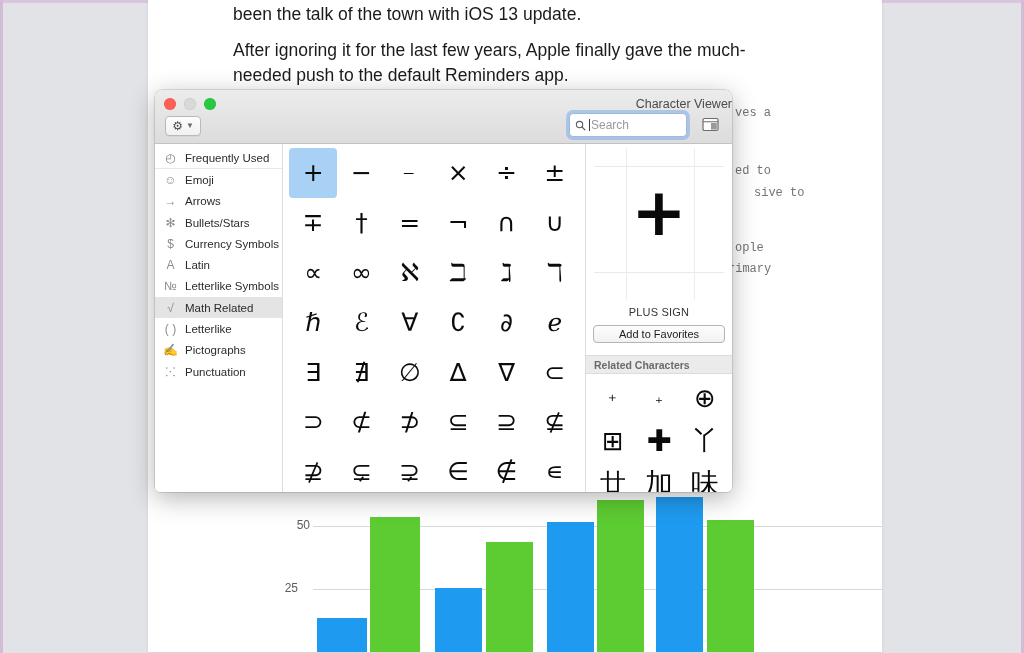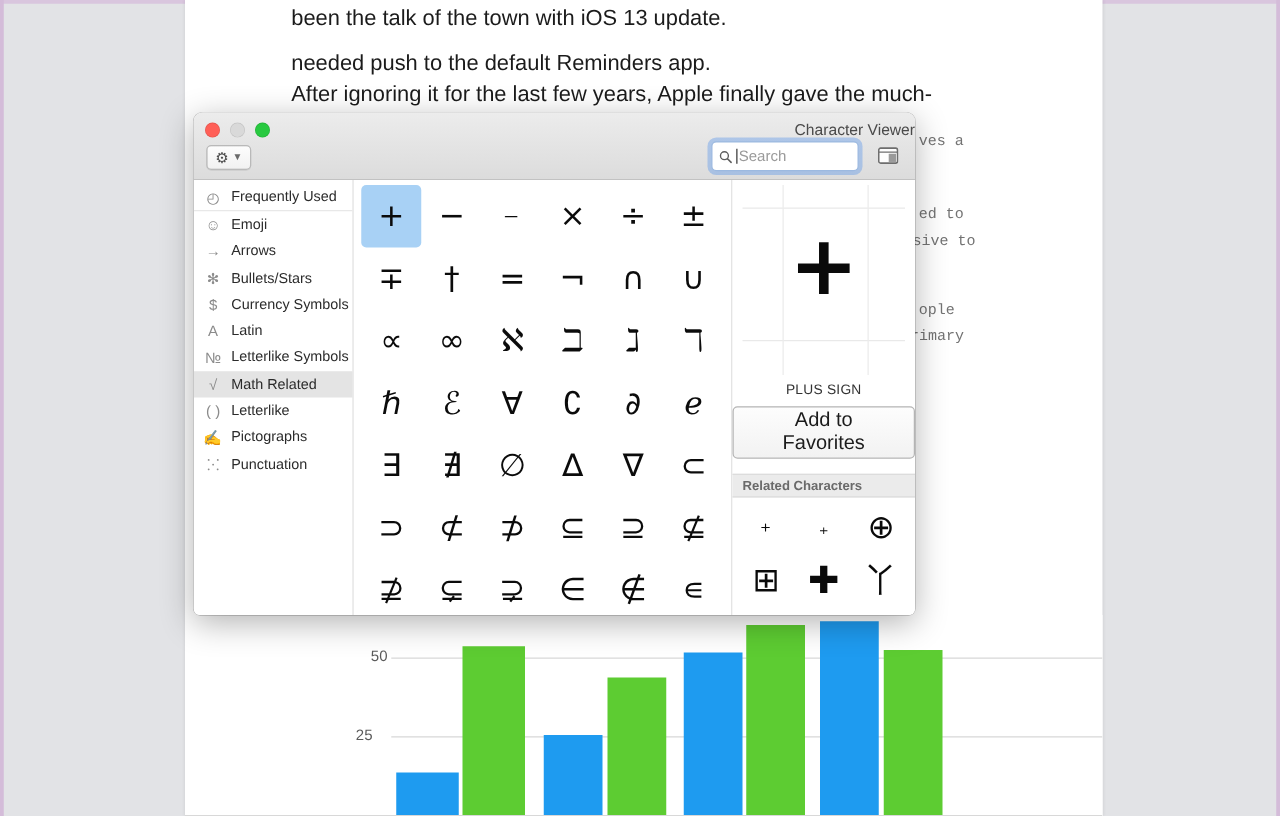--- a/index.html
+++ b/index.html
@@ -117,21 +117,21 @@
   .big-glyph {
     position:absolute; left:0; right:0; top:30px;
     text-align:center; font-size:66px; line-height:70px;
     font-family:"DejaVu Sans", sans-serif; color:#0a0a0a; font-weight:700;
   }
   .char-name {
     text-align:center; font-size:11px; color:#333; letter-spacing:0.2px; margin-top:6px;
   }
   .fav-btn {
     display:block; margin:7px auto 0 auto; padding:2px 25px;
-    font-size:16px; color:#1c1c1c;
+    font-size:11px; color:#1c1c1c;
     background:linear-gradient(to bottom,#fdfdfd,#f2f2f2);
     border:0.5px solid #b4b4b4; border-radius:4px;
   }
   .related-head {
     margin-top:12px; height:19px; background:#ebebeb;
     border-top:1px solid #dcdcdc; border-bottom:1px solid #dcdcdc;
     display:flex; align-items:center; padding-left:8px;
     font-size:10.5px; font-weight:bold; color:#6a6a6a;
   }
   .related-grid {
@@ -158,29 +158,29 @@
   <div class="frame-top"></div>
   <div class="frame-left"></div>
   <div class="frame-right"></div>
 
   <div class="page">
 
     <div class="article art-p1">
       <div class="art-line">been the talk of the town with iOS 13 update.</div>
     </div>
     <div class="article art-p2">
+      <div class="art-line">After ignoring it for the last few years, Apple finally gave the much-</div>
       <div class="art-line">needed push to the default Reminders app.</div>
-      <div class="art-line">After ignoring it for the last few years, Apple finally gave the much-</div>
     </div>
   </div>
 
   <div id="fragments">
       <div class="frag" style="left: 735px; top: 101px;">ves a</div>
       <div class="frag" style="left: 735px; top: 159px;">ed to</div>
-      <div class="frag" style="left: 730px; top: 181px; text-align: center;">sive to</div>
+      <div class="frag" style="left: 754px; top: 181px; text-align: center;">sive to</div>
       <div class="frag" style="left: 735px; top: 236px;">ople</div>
       <div class="frag" style="left: 728px; top: 257px;">rimary</div>
     </div>
 
   <div class="chart">
     <div id="chart-inner">
         <div class="grid-line" style="top: 97.0968px; left: 165px; right: 0px;"></div>
         <div class="tick-label" style="top: 89.0968px; left: 108px; width: 42px;">25</div>
         <div class="grid-line" style="top: 34.1935px; left: 165px; right: 0px;"></div>
         <div class="tick-label" style="top: 26.1935px; left: 120px; width: 42px;">50</div>

